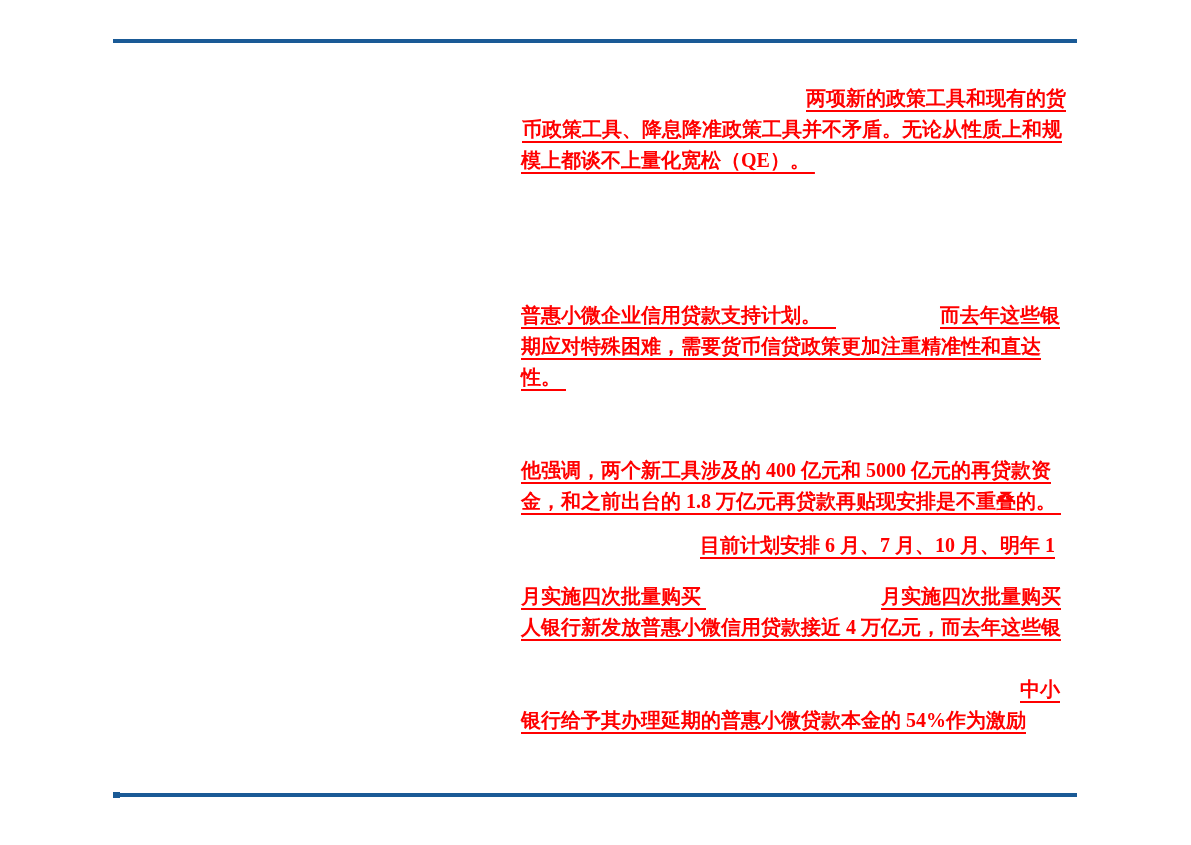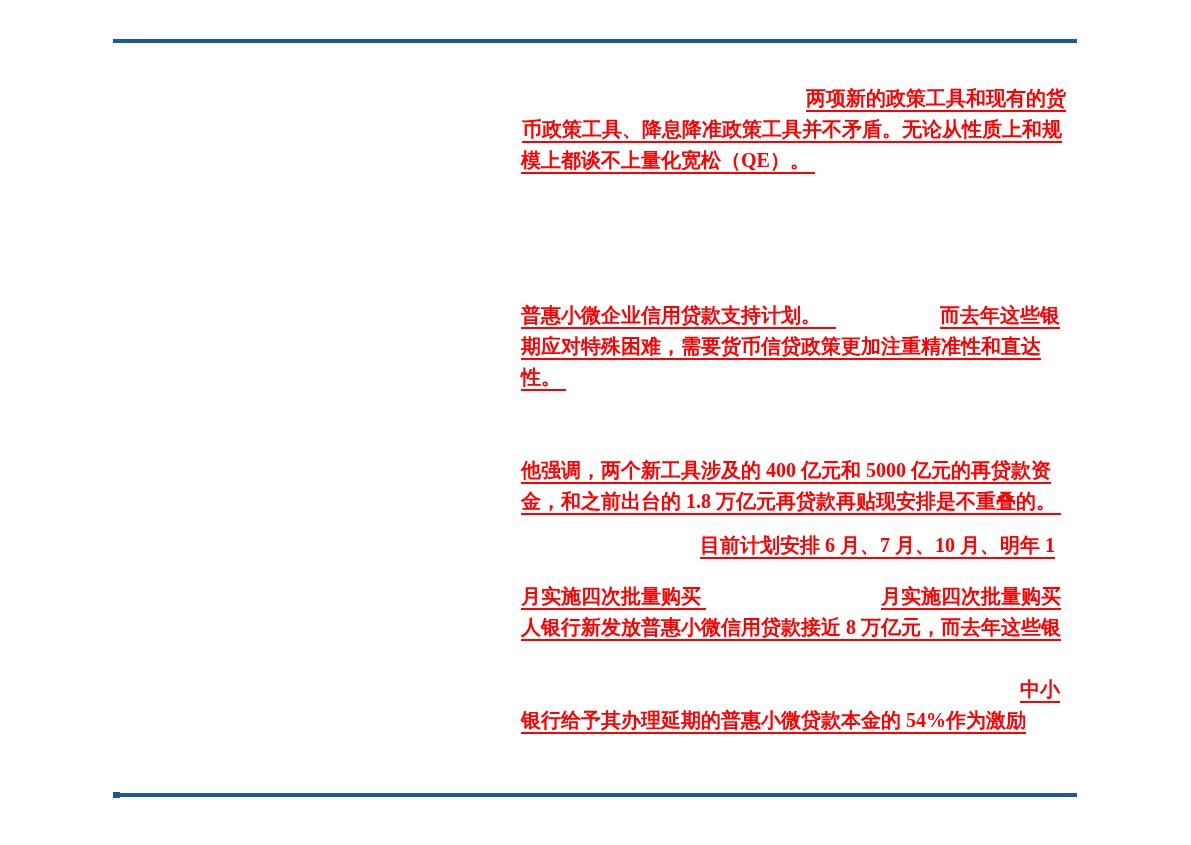--- a/index.html
+++ b/index.html
@@ -64,19 +64,19 @@
   <span class="seg" style="left:940px; top:302px">而去年这些银</span>
   <span class="seg" style="left:521px; top:333px">期应对特殊困难，需要货币信贷政策更加注重精准性和直达</span>
   <span class="seg" style="left:521px; top:364px">性。&nbsp;</span>
 
   <span class="seg" style="left:521px; top:457px">他强调，两个新工具涉及的 400 亿元和 5000 亿元的再贷款资</span>
   <span class="seg" style="left:521px; top:488px">金，和之前出台的 1.8 万亿元再贷款再贴现安排是不重叠的。&nbsp;</span>
 
   <span class="seg" style="left:700px; top:532px">目前计划安排 6 月、7 月、10 月、明年 1</span>
   <span class="seg" style="left:521px; top:583px">月实施四次批量购买&nbsp;</span>
   <span class="seg" style="left:881px; top:583px">月实施四次批量购买</span>
-  <span class="seg" style="left:521px; top:614px">人银行新发放普惠小微信用贷款接近 8 万亿元，而去年这些银</span>
+  <span class="seg" style="left:521px; top:614px">人银行新发放普惠小微信用贷款接近 4 万亿元，而去年这些银</span>
   <span class="seg" style="left:1020px; top:676px">中小</span>
   <span class="seg" style="left:521px; top:707px">银行给予其办理延期的普惠小微贷款本金的 54%作为激励</span>
 
   <div class="rule bottom"></div>
 
 </div>
 
 </body></html>

